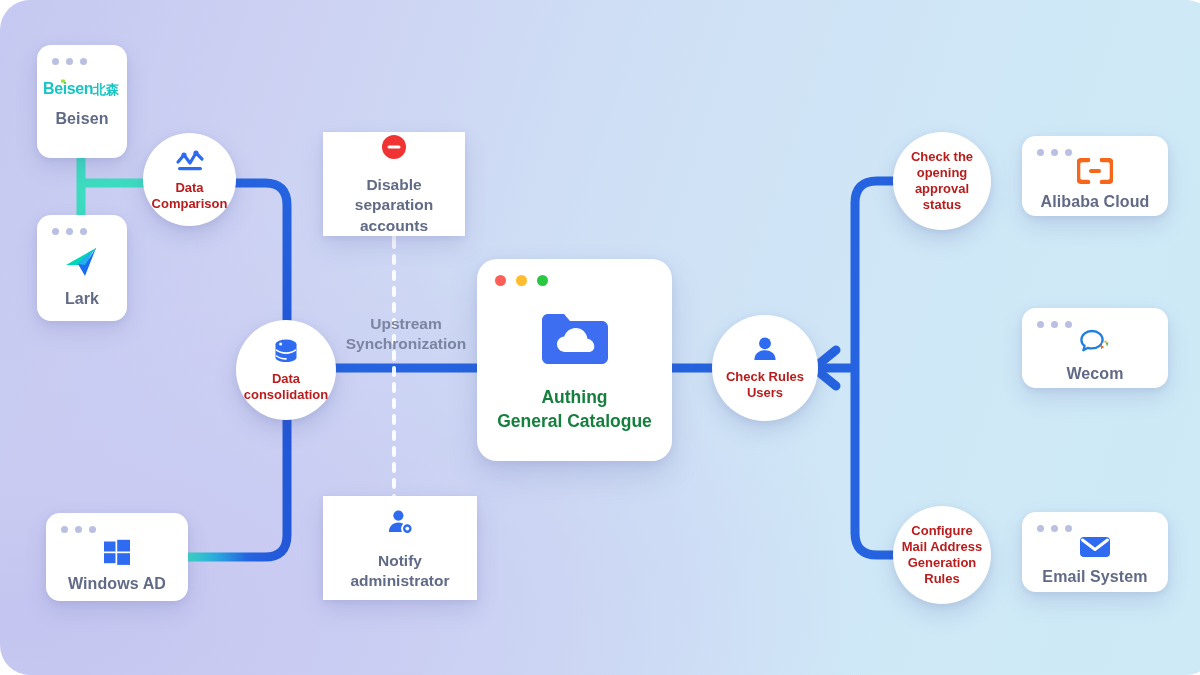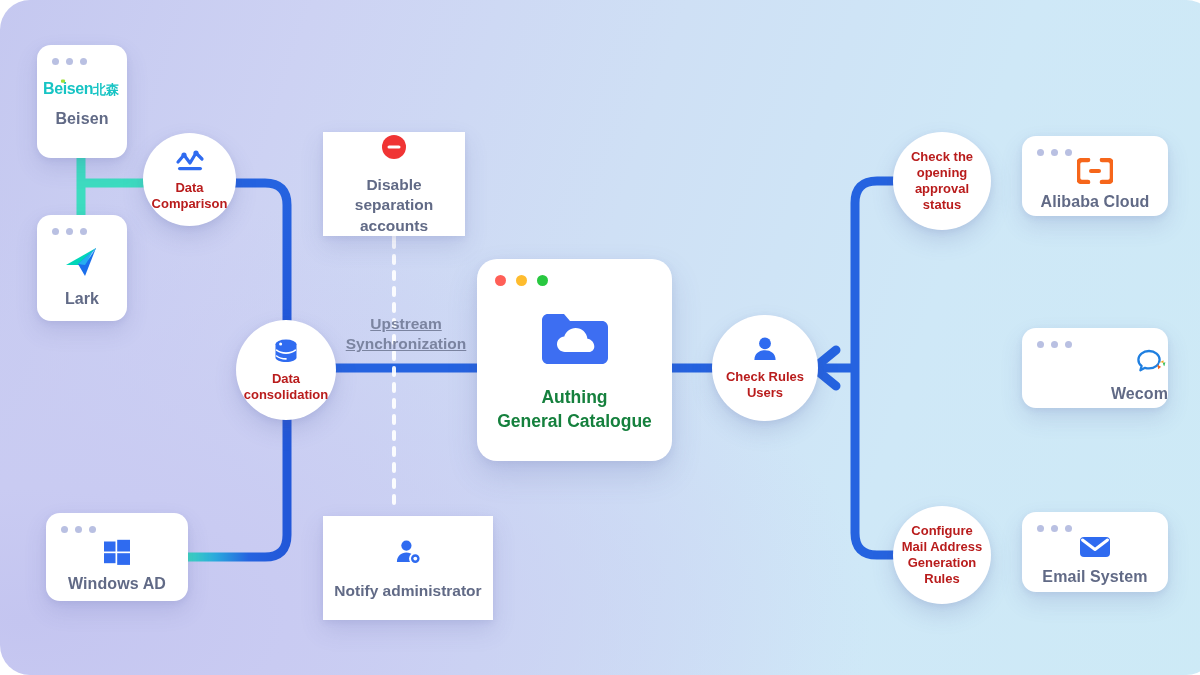--- a/index.html
+++ b/index.html
@@ -116,21 +116,20 @@
   }
 
   
   .wire-label {
     position: absolute;
     font-size: 15.5px;
     font-weight: bold;
     color: #7b84a0;
     line-height: 1.3;
     text-align: center;
-    text-decoration: underline;
   }
 </style>
 </head>
 <body>
 
 <div id="canvas">
 
   <svg class="wires" viewBox="0 0 1200 675">
     <defs>
       <linearGradient id="gradWinAD" x1="0" y1="0" x2="1" y2="0">
@@ -267,21 +266,21 @@
   <div class="acard" style="left:323px; top:132px; width:142px; height:104px;">
     <div class="a-icon">
       <svg width="28" height="28" viewBox="0 0 28 28">
         <circle cx="14" cy="14" r="12" fill="#f03434"></circle>
         <rect x="7.5" y="12.4" width="13" height="3.2" rx="1.6" fill="#ffffff"></rect>
       </svg>
     </div>
     <div class="a-label">Disable separation accounts</div>
   </div>
 
-  <div class="acard" style="left:323px; top:516px; width:170px; height:104px;">
+  <div class="acard" style="left:323px; top:496px; width:154px; height:104px;">
     <div class="a-icon">
       <svg width="28" height="28" viewBox="0 0 28 28">
         <circle cx="12.4" cy="7.6" r="5.1" fill="#2f6bf0"></circle>
         <path d="M2.9,24 C2.9,18.3 7.1,14.6 12.4,14.6 C15.1,14.6 17.4,15.5 19.1,17 L19.1,24 Z" fill="#2f6bf0"></path>
         <circle cx="21.3" cy="20.6" r="5.3" fill="#2f6bf0" stroke="#ffffff" stroke-width="2"></circle>
         <circle cx="21.3" cy="20.6" r="1.9" fill="#ffffff"></circle>
       </svg>
     </div>
     <div class="a-label">Notify administrator</div>
   </div>
@@ -336,21 +335,21 @@
     <div class="card-icon" style="margin-top:22px;height:26px;">
       <svg width="36" height="26" viewBox="0 0 36 26">
         <path d="M11,2 L5,2 C2.8,2 1,3.8 1,6 L1,20 C1,22.2 2.8,24 5,24 L11,24" fill="none" stroke="#f6661b" stroke-width="4.6" stroke-linecap="round"></path>
         <path d="M25,2 L31,2 C33.2,2 35,3.8 35,6 L35,20 C35,22.2 33.2,24 31,24 L25,24" fill="none" stroke="#f6661b" stroke-width="4.6" stroke-linecap="round"></path>
         <rect x="12" y="11" width="12" height="4" rx="2" fill="#f6661b"></rect>
       </svg>
     </div>
     <div class="card-label">Alibaba Cloud</div>
   </div>
 
-  <div class="card" style="left:1022px; top:328px; width:146px; height:80px;align-items:flex-end;">
+  <div class="card" style="left:1022px; top:308px; width:146px; height:80px;">
     <div class="dots">
         <i></i>
         <i></i>
         <i></i>
       </div>
     <div class="card-icon" style="margin-top:20px;height:28px;">
       <svg width="32" height="28" viewBox="0 0 32 28">
         <path d="M13,3 C19,3 23.6,6.9 23.6,11.7 C23.6,16.5 19,20.4 13,20.4 C11.6,20.4 10.2,20.2 9,19.8 L4.4,22.2 L5.6,18 C3.2,16.3 2.4,14.1 2.4,11.7 C2.4,6.9 7,3 13,3 Z" fill="none" stroke="#1f7fe0" stroke-width="2.3" stroke-linejoin="round"></path>
         <path d="M23.5,14.5 L27.5,12.2 L27.5,16.8 Z" fill="#f5a623"></path>
         <path d="M21.4,16.4 L25.2,18.8 L22.2,21.2 Z" fill="#f6661b"></path>

